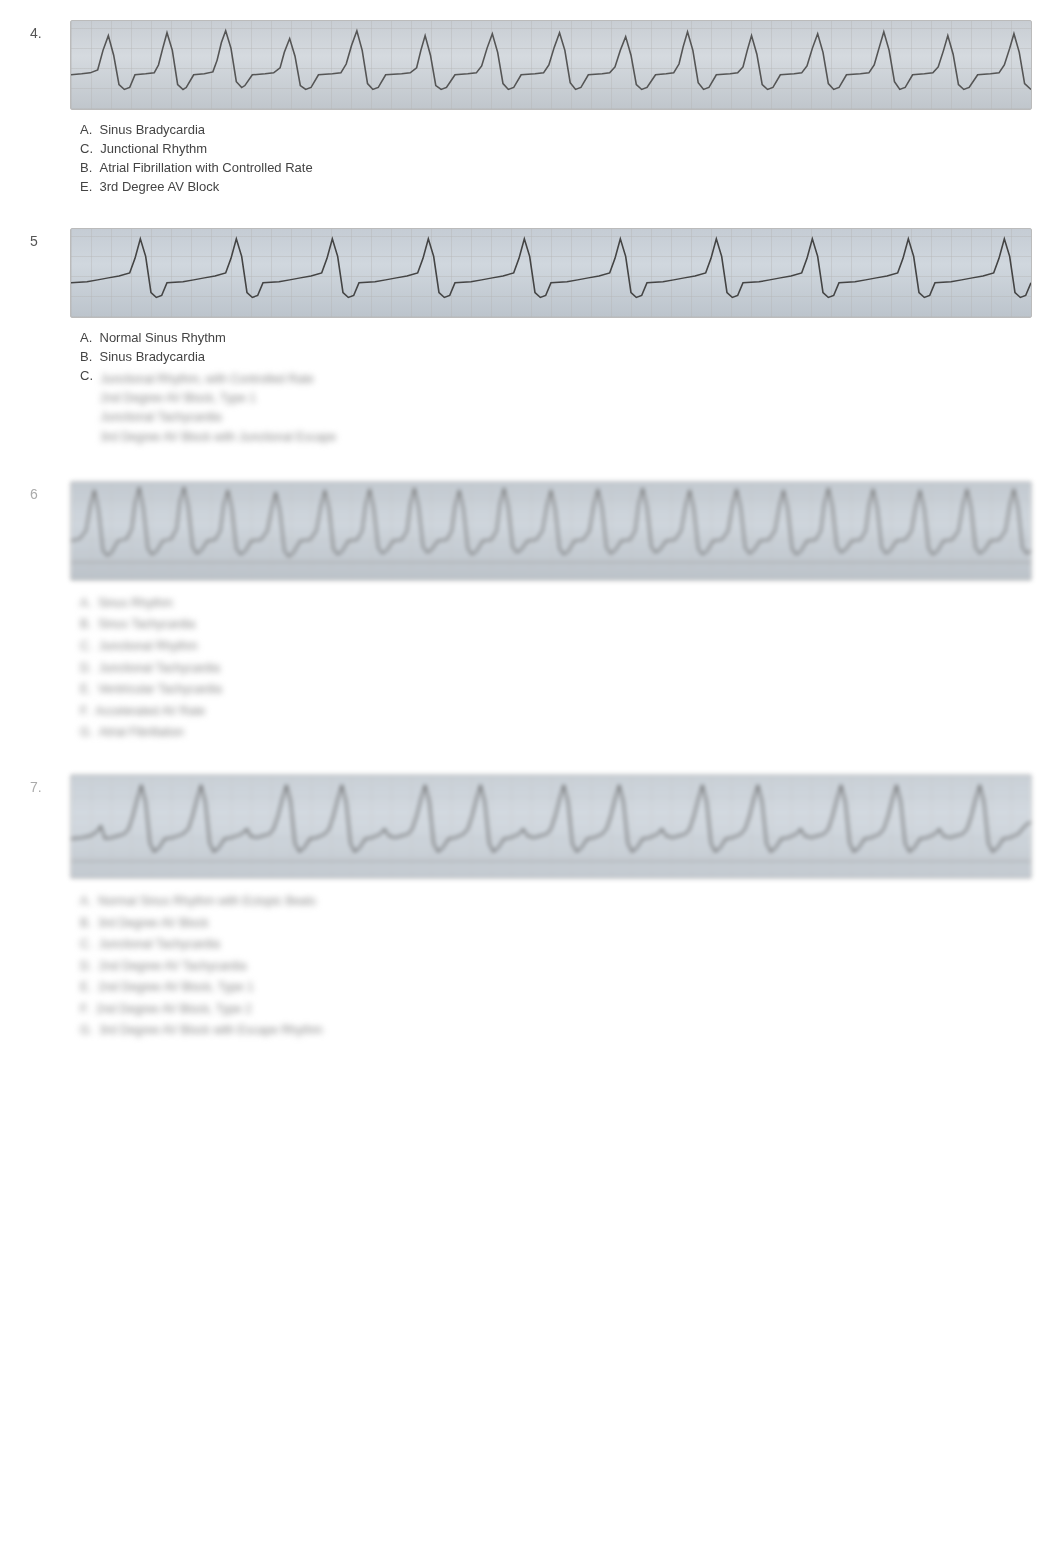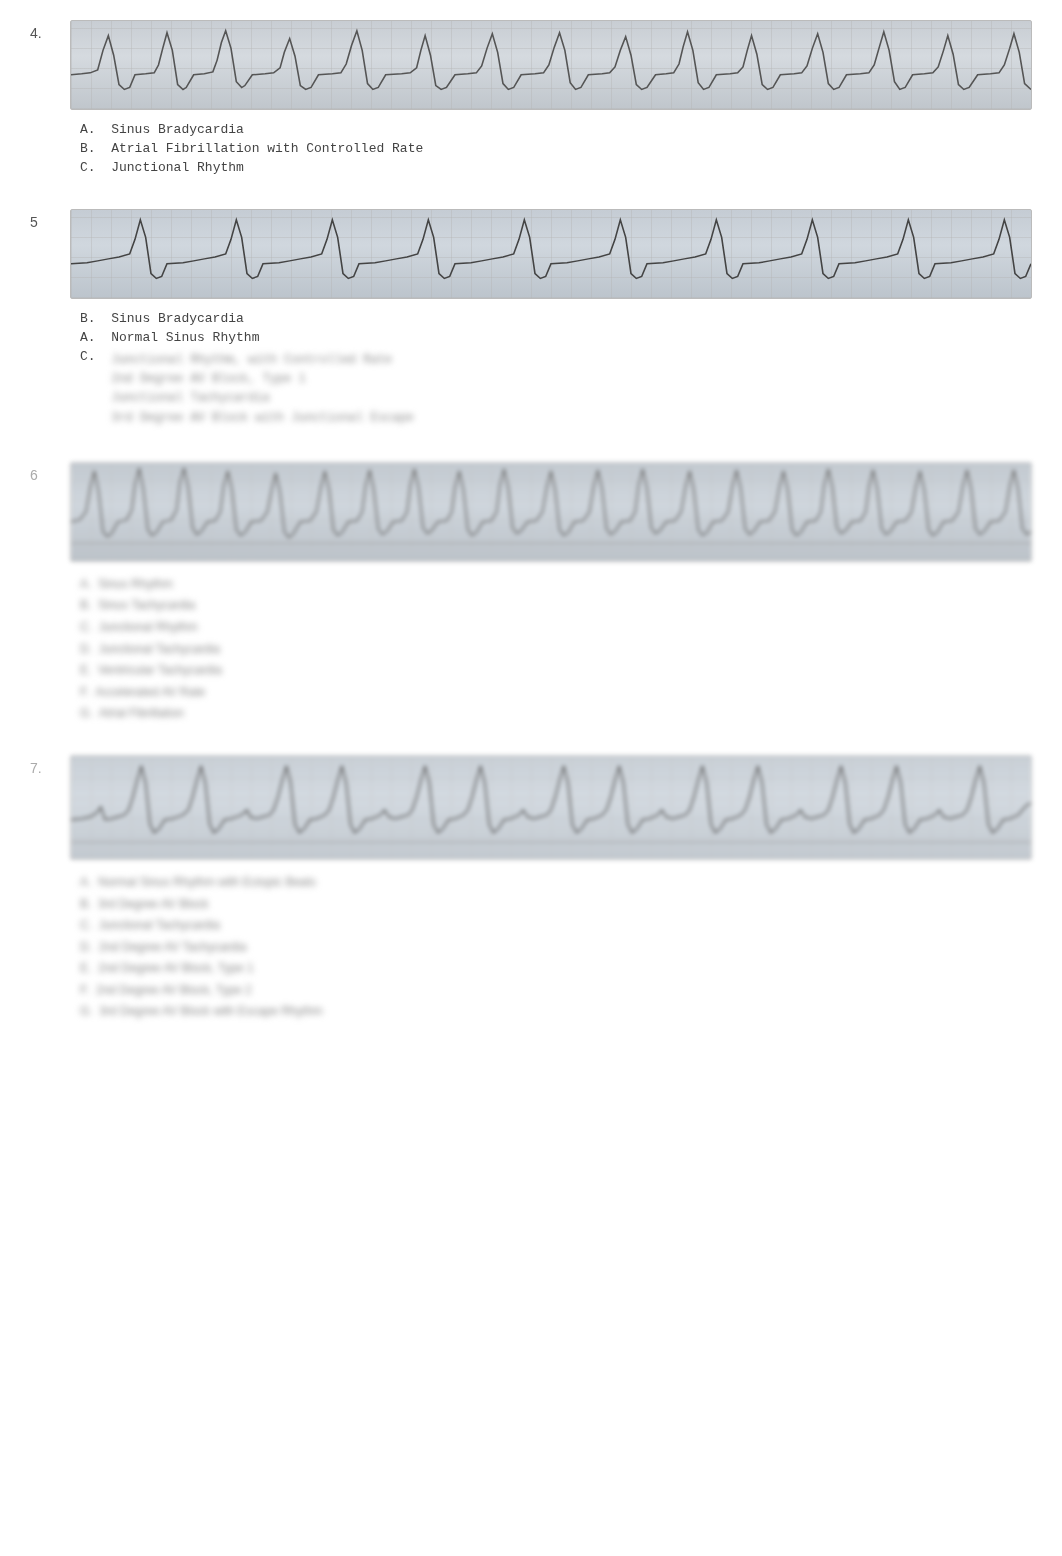--- a/index.html
+++ b/index.html
@@ -56,21 +56,20 @@
     
     .ecg-strip svg {
       position: absolute;
       top: 0; left: 0;
       width: 100%; height: 100%;
     }
 
     .options-list {
       list-style: none;
       padding-left: 10px;
-      font-family: Liberation Mono, monospace;
     }
 
     .options-list li {
       margin-bottom: 4px;
       font-size: 13px;
       color: #444;
     }
 
     .blurred-options {
       filter: blur(3px);
@@ -125,22 +124,23 @@
                   558,54 565,53 570,44 574,26 578,11 583,30 588,63 593,70 598,68 605,55
                   618,54 625,53 630,47 634,30 638,15 643,34 648,65 653,70 658,68 665,55
                   678,54 685,53 690,46 695,28 700,13 705,32 710,64 715,70 720,68 727,55
                   740,54 748,53 753,45 758,26 762,11 767,30 772,62 777,70 782,68 789,55
                   800,54 808,53 813,47 818,30 822,15 827,34 832,65 837,70 842,68 850,55
                   862,54 870,53 875,45 880,28 884,13 889,32 894,64 900,70"></polyline>
       </svg>
     </div>
     <ul class="options-list">
       <li><span>A.</span>&nbsp;&nbsp;Sinus Bradycardia</li>
+      <li><span>C.</span>&nbsp;&nbsp;Junctional Rhythm</li>
       <li><span>B.</span>&nbsp;&nbsp;Atrial Fibrillation with Controlled Rate</li>
-      <li><span>C.</span>&nbsp;&nbsp;Junctional Rhythm</li>
+      <li><span>E.</span>&nbsp;&nbsp;3rd Degree AV Block</li>
     </ul>
   </div>
 </div>
 
 <div class="question-block" style="margin-top: 20px;">
   <div class="question-number">5</div>
   <div class="question-content">
     <div class="ecg-strip ecg-q5">
       <svg viewBox="0 0 900 90" preserveAspectRatio="none">
 
@@ -150,22 +150,22 @@
                   285,54 295,52 305,50 315,48 325,45 330,30 335,10 340,28 345,65 350,70 355,68 360,55
                   375,54 385,52 395,50 405,48 415,45 420,30 425,10 430,28 435,65 440,70 445,68 450,55
                   465,54 475,52 485,50 495,48 505,45 510,30 515,10 520,28 525,65 530,70 535,68 540,55
                   555,54 565,52 575,50 585,48 595,45 600,30 605,10 610,28 615,65 620,70 625,68 630,55
                   645,54 655,52 665,50 675,48 685,45 690,30 695,10 700,28 705,65 710,70 715,68 720,55
                   735,54 745,52 755,50 765,48 775,45 780,30 785,10 790,28 795,65 800,70 805,68 810,55
                   825,54 835,52 845,50 855,48 865,45 870,30 875,10 880,28 885,65 890,70 895,68 900,55"></polyline>
       </svg>
     </div>
     <ul class="options-list">
+      <li>A.&nbsp;&nbsp;Normal Sinus Rhythm</li>
       <li>B.&nbsp;&nbsp;Sinus Bradycardia</li>
-      <li>A.&nbsp;&nbsp;Normal Sinus Rhythm</li>
       <li>C.&nbsp;
         <div class="blurred-options" style="display:inline-block; font-size:12px; color:#888; line-height:1.6; vertical-align: top; margin-top: 2px;">
           <div>Junctional Rhythm, with Controlled Rate</div>
           <div>2nd Degree AV Block, Type 1</div>
           <div>Junctional Tachycardia</div>
           <div>3rd Degree AV Block with Junctional Escape</div>
         </div>
       </li>
     </ul>
   </div>

